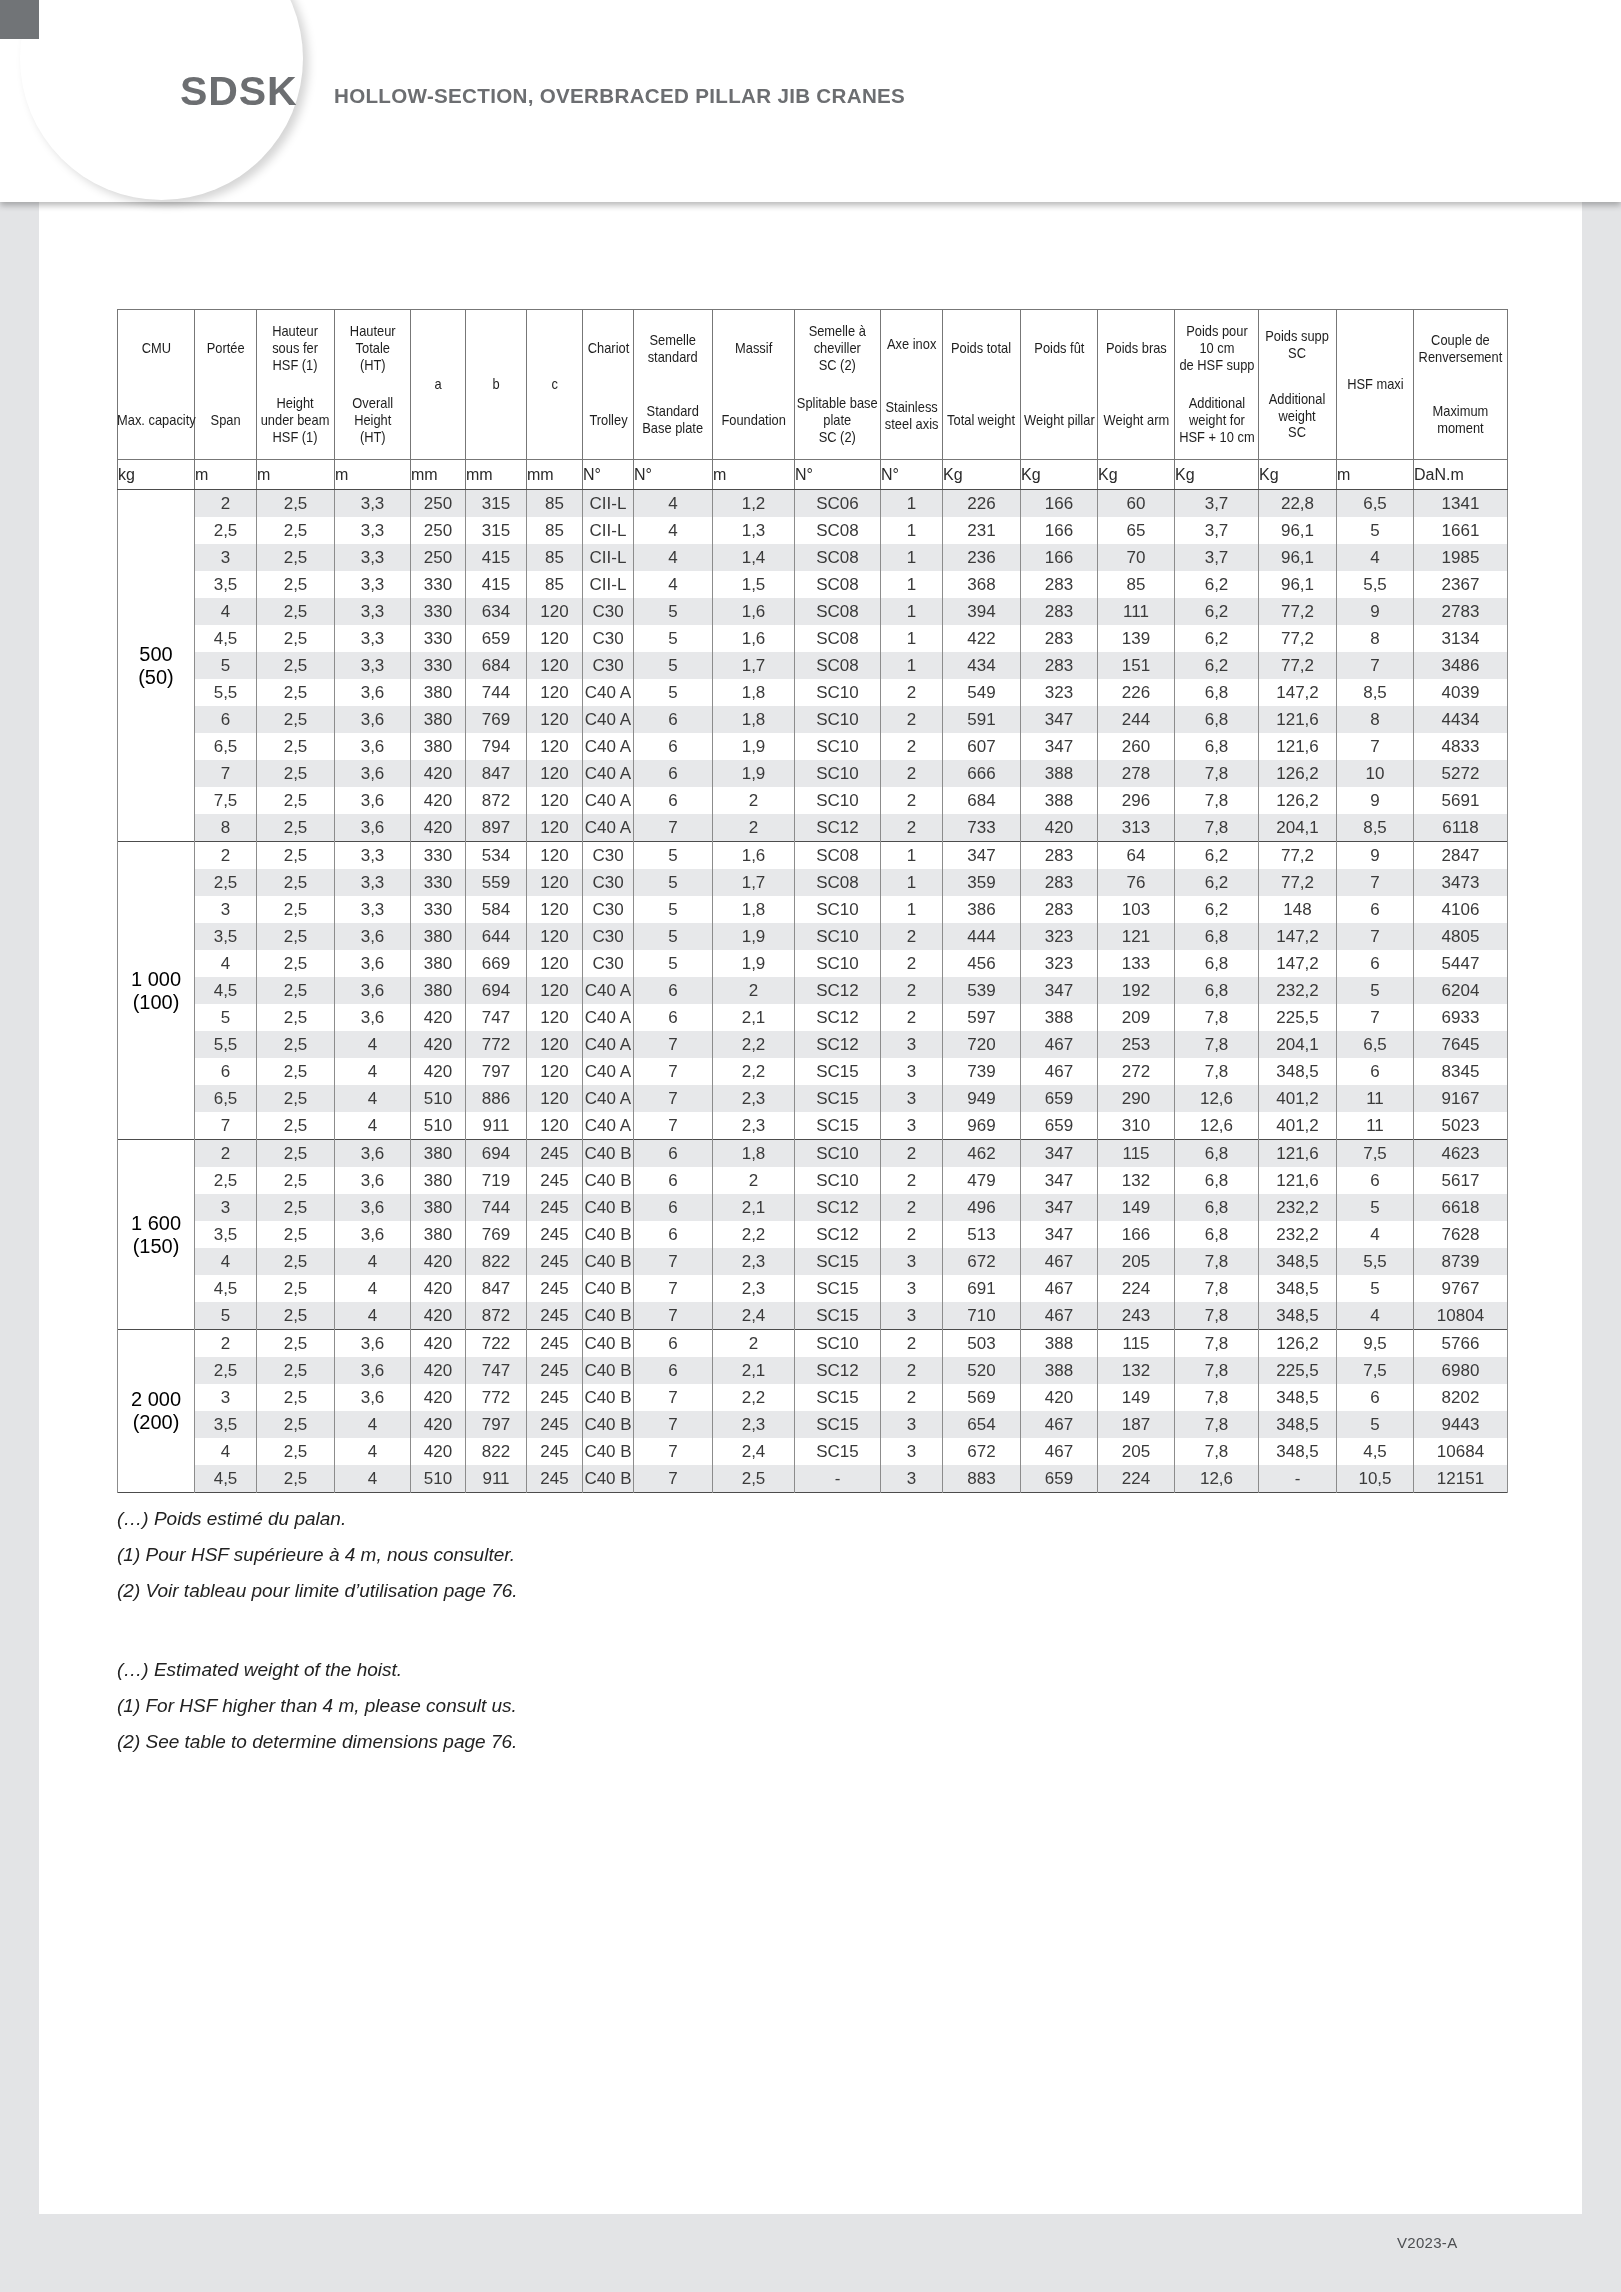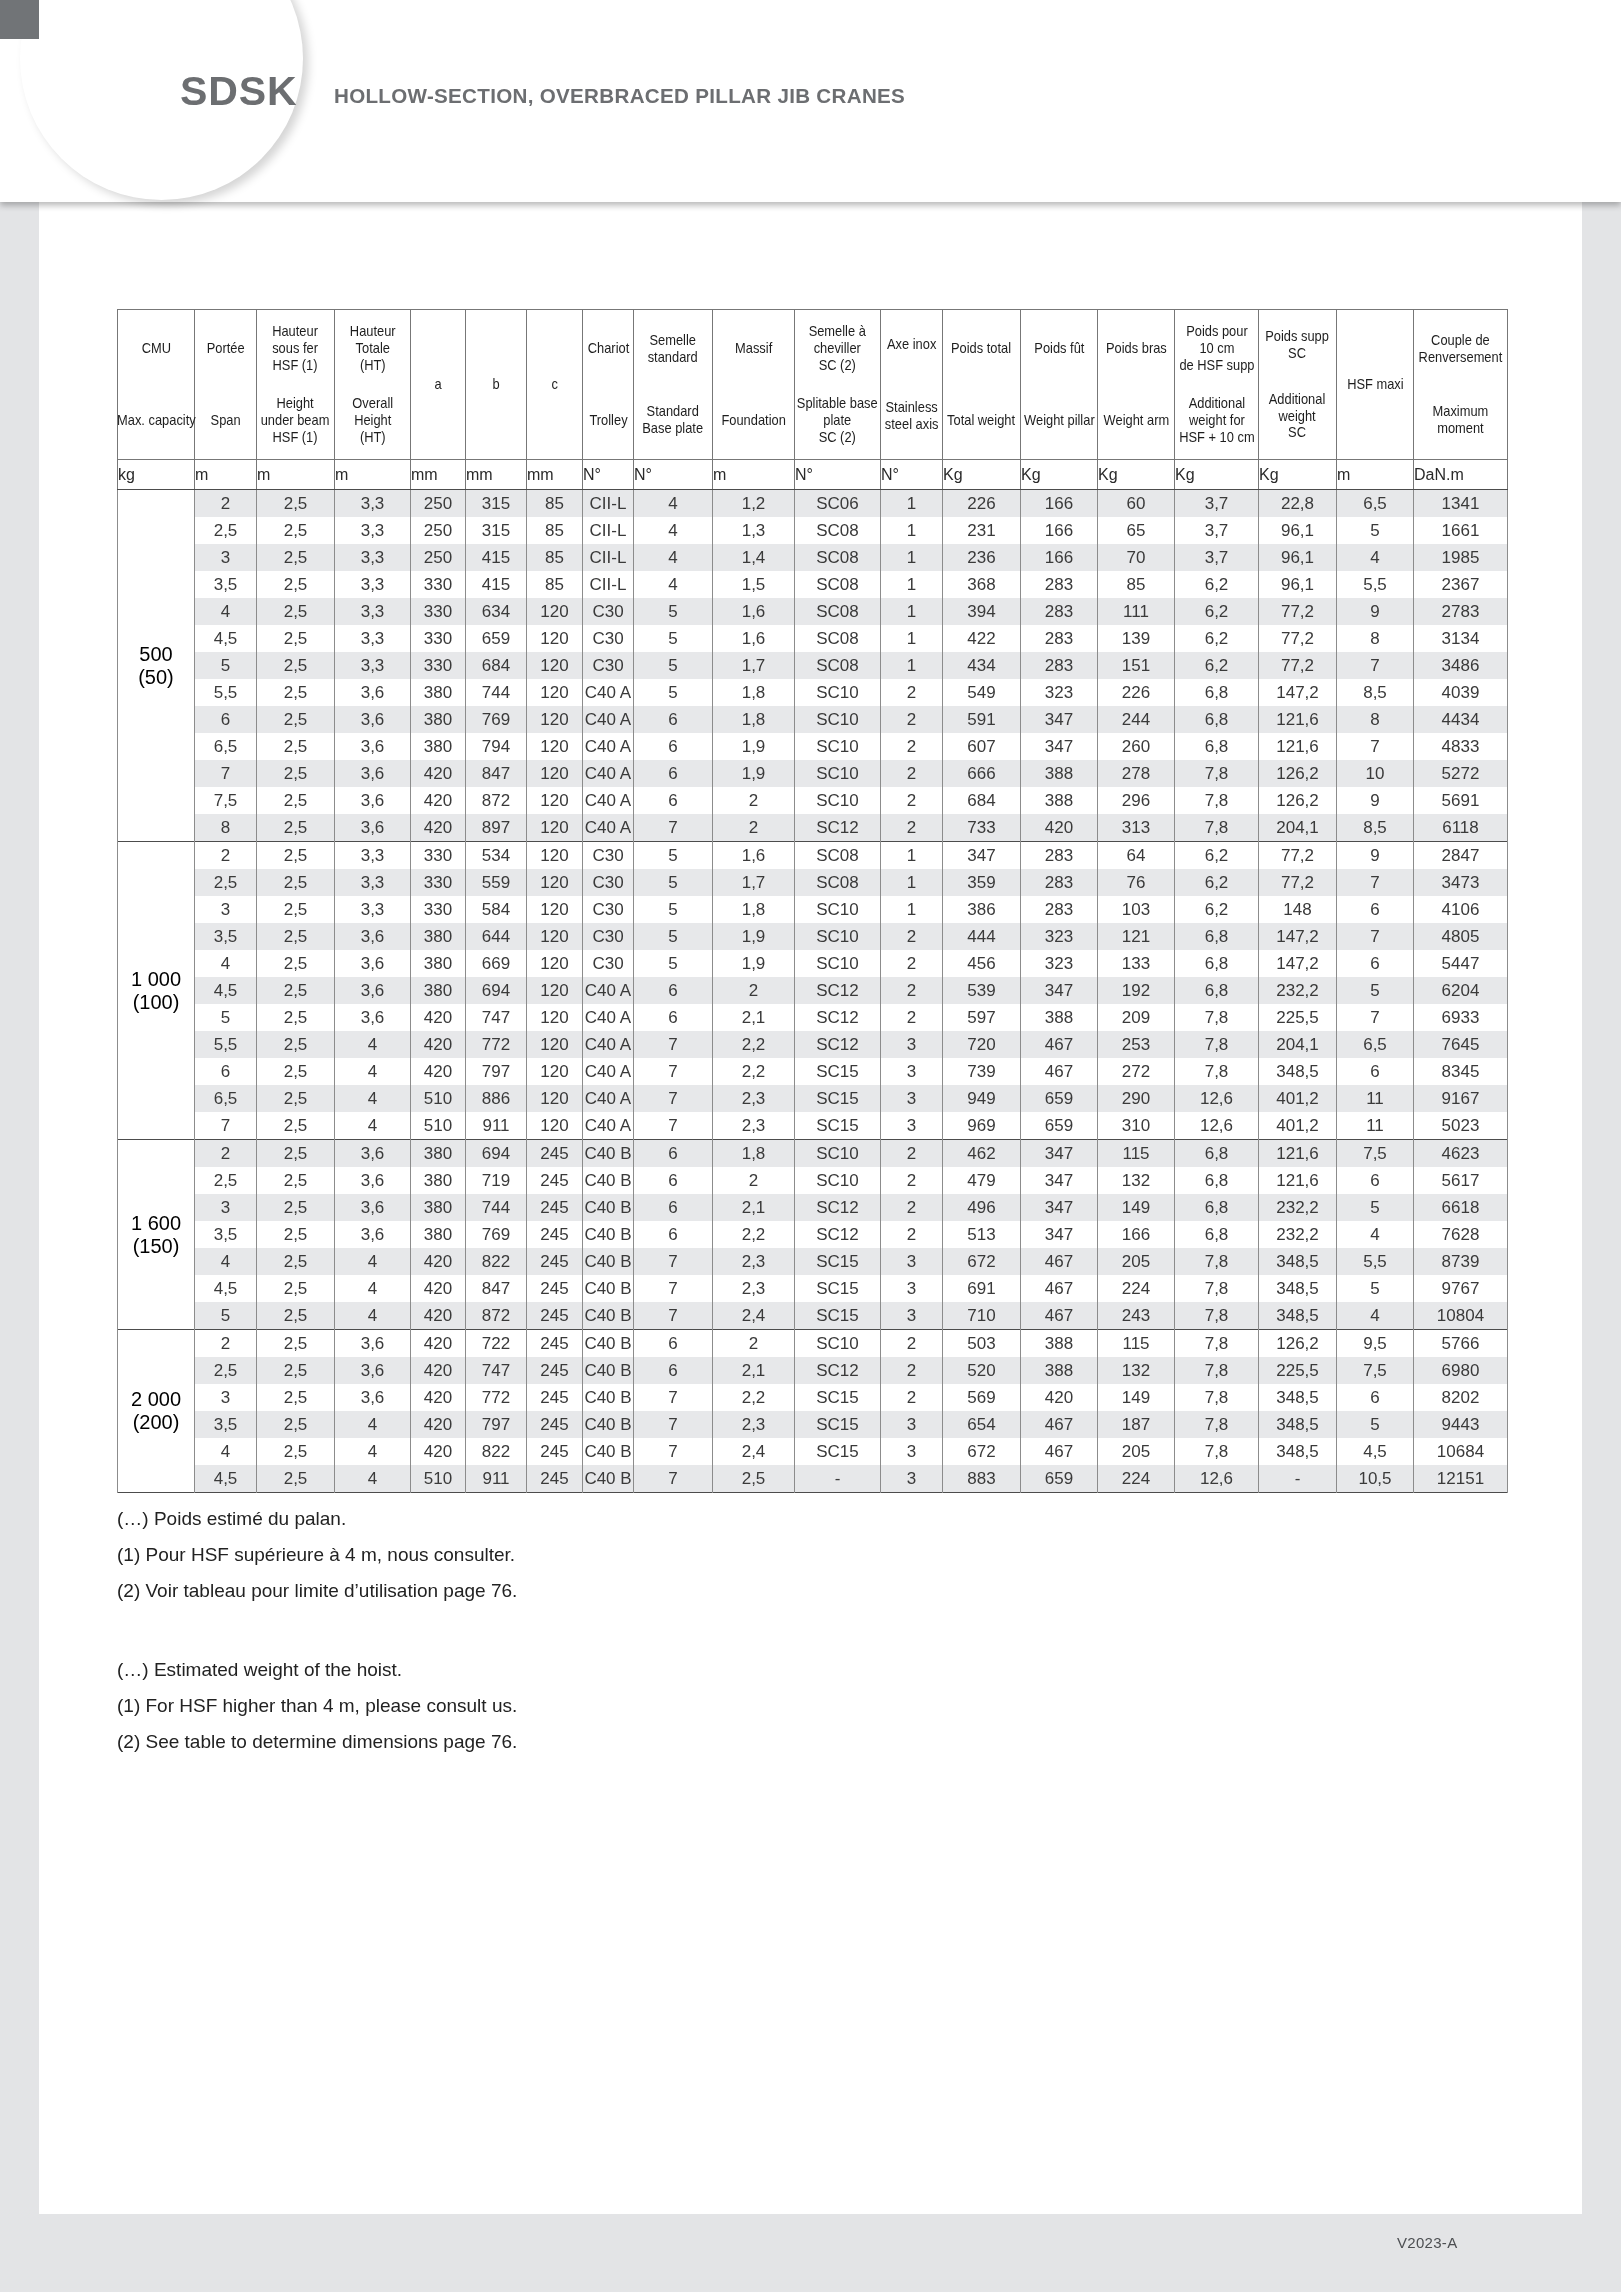--- a/index.html
+++ b/index.html
@@ -1019,21 +1019,21 @@
           <td>659</td>
           <td>224</td>
           <td>12,6</td>
           <td>-</td>
           <td>10,5</td>
           <td>12151</td>
         </tr>
       </tbody>
   </table>
 
-  <div class="footnotes" style="left:78px;top:1299px;">
+  <div class="footnotes" style="left:78px;top:1299px;font-style:italic;">
     <div class="fn-line">(…) Poids estimé du palan.</div>
     <div class="fn-line">(1) Pour HSF supérieure à 4 m, nous consulter.</div>
     <div class="fn-line">(2) Voir tableau pour limite d’utilisation page 76.</div>
     <div class="fn-block-gap"></div>
     <div class="fn-line">(…) Estimated weight of the hoist.</div>
     <div class="fn-line">(1) For HSF higher than  4 m, please consult us.</div>
     <div class="fn-line">(2) See table to determine dimensions page 76.</div>
   </div>
 </div>
 

